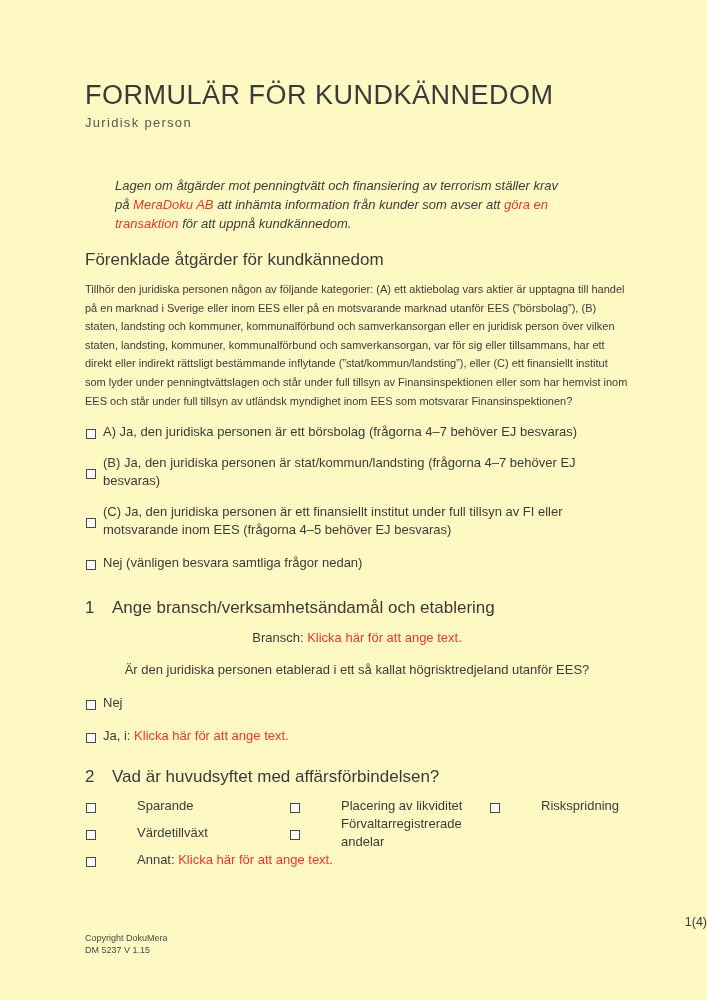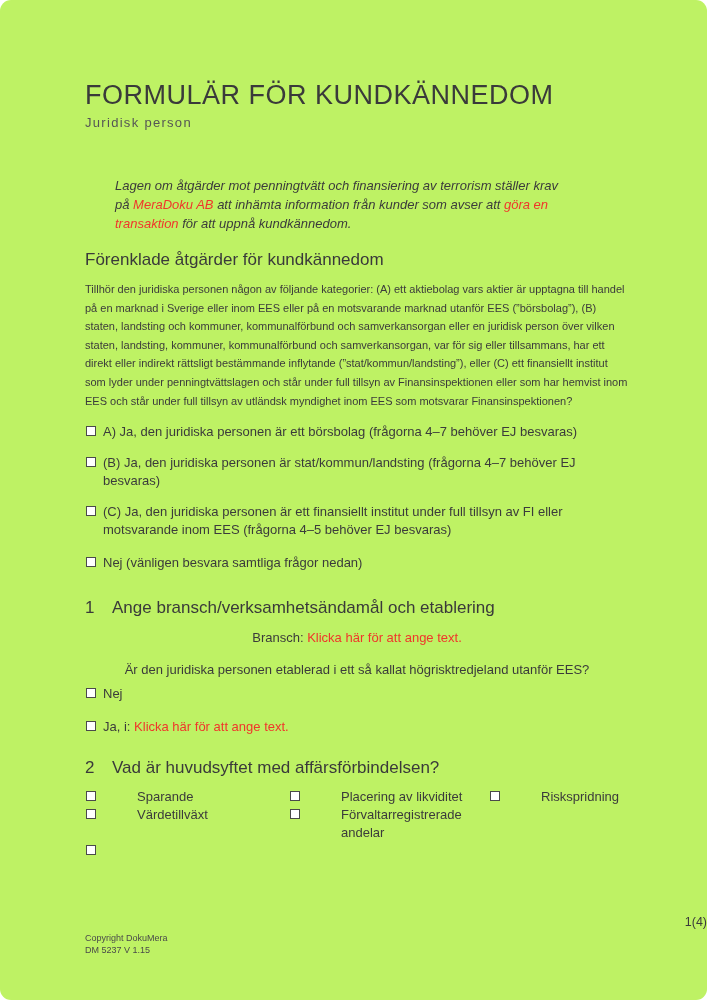--- a/index.html
+++ b/index.html
@@ -6,22 +6,21 @@
   html, body { background: #ffffff; }
   body {
     width: 707px; height: 1000px;
     font-family: "Liberation Sans", "DejaVu Sans", sans-serif;
     color: #3b3b3b;
     position: relative;
     overflow: hidden;
   }
   .page {
     position: absolute; inset: 0;
-    background: #bef264;
-    border-radius: 11px;
+    background: #fef9c3;
   }
   .content {
     position: absolute;
     left: 85px; right: 78px; top: 80px;
   }
   .doc-title {
     font-size: 27px;
     font-weight: 300;
     letter-spacing: 0.5px;
     color: #3a3a3a;
@@ -51,21 +50,21 @@
   h2.numbered { margin-top: 25px; }
   h2.numbered .sec-num { display: inline-block; width: 27px; }
   .body-text {
     margin-top: 9px;
     font-size: 11px;
     line-height: 18.6px;
     color: #3b3b3b;
   }
   .opt {
     display: flex;
-    align-items: flex-start;
+    align-items: center;
     margin-top: 13px;
     font-size: 13px;
     line-height: 18px;
   }
   .checkbox {
     flex: 0 0 auto;
     width: 10px; height: 10px;
     border: 1px solid #4a4a4a;
     margin: 3px 7px 0 1px;
     background: #ffffff;
@@ -127,21 +126,21 @@
       <span class="checkbox"></span>
       <span>Nej (vänligen besvara samtliga frågor nedan)</span>
     </div>
 
     <h2 class="section-heading numbered"><span class="sec-num">1</span><span>Ange bransch/verksamhetsändamål och etablering</span></h2>
 
     <div class="q-line" style="margin-top:10px"><span>Bransch: </span><span class="red">Klicka här för att ange text.</span></div>
 
     <div class="q-line" style="margin-top:14px">Är den juridiska personen etablerad i ett så kallat högrisktredjeland utanför EES?</div>
 
-    <div class="opt" style="margin-top:6px">
+    <div class="opt" style="margin-top:15px">
       <span class="checkbox"></span>
       <span>Nej</span>
     </div>
     <div class="opt" style="margin-top:15px">
       <span class="checkbox"></span>
       <span><span>Ja, i: </span><span class="red">Klicka här för att ange text.</span></span>
     </div>
 
     <h2 class="section-heading numbered" style="margin-top:21px"><span class="sec-num">2</span><span>Vad är huvudsyftet med affärsförbindelsen?</span></h2>
 
@@ -164,20 +163,21 @@
         <span>Värdetillväxt</span>
       </div>
       <div class="cell opt">
         <span class="checkbox"></span>
         <span>Förvaltarregistrerade andelar</span>
       </div>
       <div class="cell"></div>
 
       <div class="cell opt annat-row" style="grid-column: 1 / span 3;">
         <span class="checkbox"></span>
+        <span><span>Annat: </span><span class="red">Klicka här för att ange text.</span></span>
       </div>
     </div>
 
   </div>
 
   <div class="footer-pagenum">1(4)</div>
   <div class="footer-copy">
     <div>Copyright DokuMera</div>
     <div>DM 5237 V 1.15</div>
   </div>

